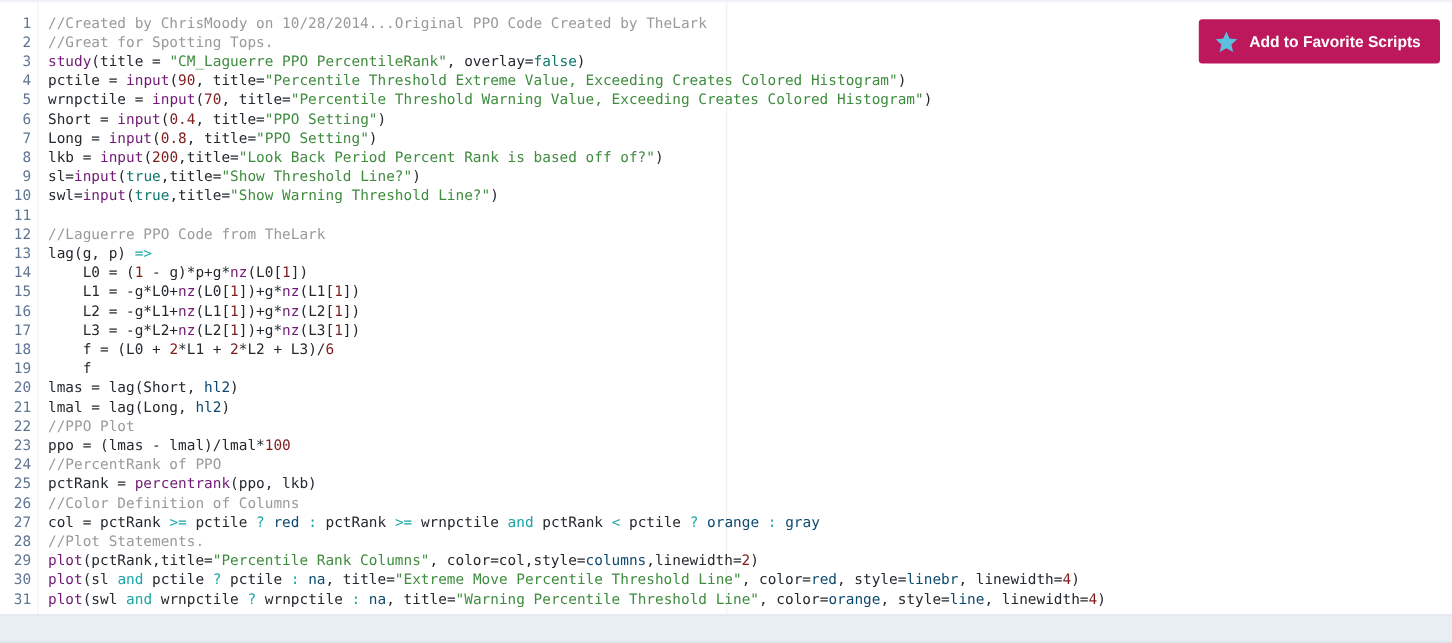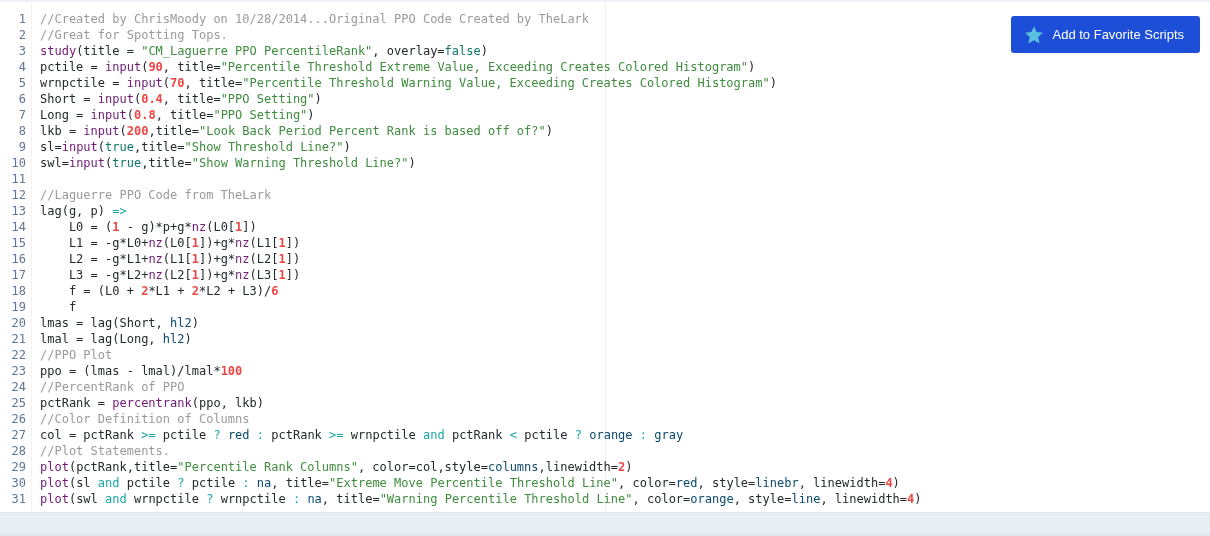--- a/index.html
+++ b/index.html
@@ -86,41 +86,42 @@
     left: 40px;
     color: #24292e;
   }
 
   .ln { display: block; height: 16px; }
   .cl { display: block; height: 16px; }
 
   
   .t-comment { color: #9a9a9a; margin-top: 20px; }
   .t-string  { color: #3f8c3f; }
-  .t-num     { color: #ef4444; font-weight: bold; }
+  .t-num     { color: #7f1d1d; }
   .t-kw      { color: #0f766e; }
   .t-fn      { color: #701a75; }
   .t-const   { color: #0c4a6e; }
   .t-op      { color: #1ba6a6; }
   .t-plain   { color: #24292e; }
 
   
   .fav-button {
     position: absolute;
     top: 16px;
     right: 10px;
     display: flex;
     align-items: center;
     gap: 9px;
     height: 37px;
     padding: 0 16px 0 13px;
-    background: #1d4ed8;
+    background: #be185d;
     border-radius: 3px;
     cursor: pointer;
     box-sizing: border-box;
+    font-weight: bold;
   }
   .fav-star { display: block; width: 20px; height: 20px; flex: 0 0 20px; }
   .fav-label {
     color: #ffffff;
     font-family: "Liberation Sans", sans-serif;
     font-size: 13px;
     white-space: nowrap;
   }
 
   

